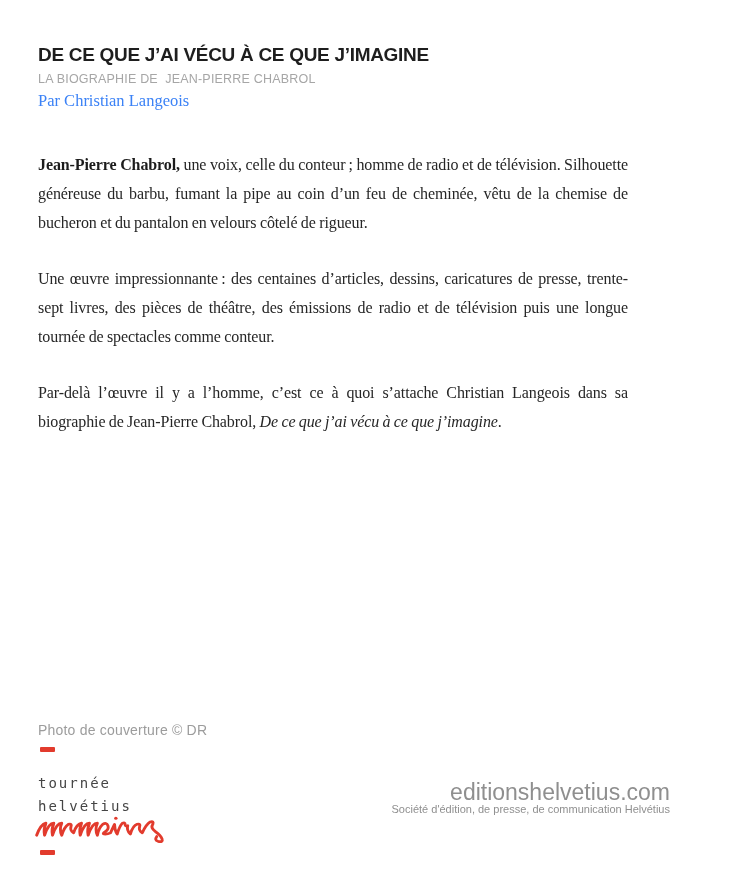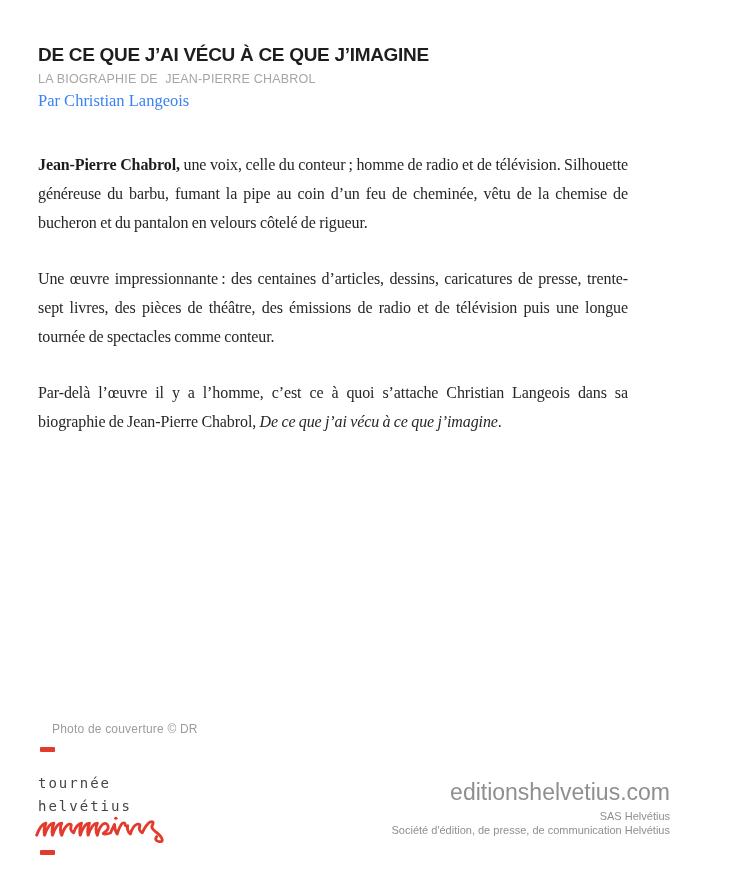--- a/index.html
+++ b/index.html
@@ -47,22 +47,22 @@
     color:#262626;
     text-align:justify;
   }
   .bodytext p { margin:0 0 27px 0; }
   .bodytext p:last-child { margin-bottom:0; }
   .bodytext strong { font-weight:700; color:#1c1c1c; }
   .bodytext em { font-style:italic; }
 
   
   .photo-credit {
-    position:absolute; left:52px; top:722px;
-    font-size:12px; letter-spacing:0.2px;
+    position:absolute; left:38px; top:722px;
+    font-size:14px; letter-spacing:0.2px;
     color:#9c9c9c;
   }
   .dash {
     position:absolute; left:40px; width:15px; height:5px;
     background:#e23b2d; border-radius:1px;
   }
   .dash-top { top:747px; }
   .dash-bottom { top:850px; }
   .logo-text {
     position:absolute; left:38px; top:772px;
@@ -122,17 +122,16 @@
              Q65 12 67 10 Q69 9 69 11 Q69 13 71 12 Q70 16 73 19
              Q75 12 78 11 Q81 10 80 13 Q79 16 82 18
              Q85 11 88 9 Q91 8 90 11 Q88 14 92 17 Q96 20 97 23 Q98 26 94 25 Q91 24 93 21" fill="none" stroke="#e23b2d" stroke-width="2.2" stroke-linecap="round" stroke-linejoin="round"></path>
     <circle cx="62" cy="6" r="1.3" fill="#e23b2d"></circle>
   </svg>
 
   <div class="dash dash-bottom"></div>
 
   <div class="footer-right">
     <div class="website">editionshelvetius.com</div>
-    <div class="company">SAS Helvétius</div>
     <div class="company-full">Société d'édition, de presse, de communication Helvétius</div>
   </div>
 
 </div>
 
 </body></html>

